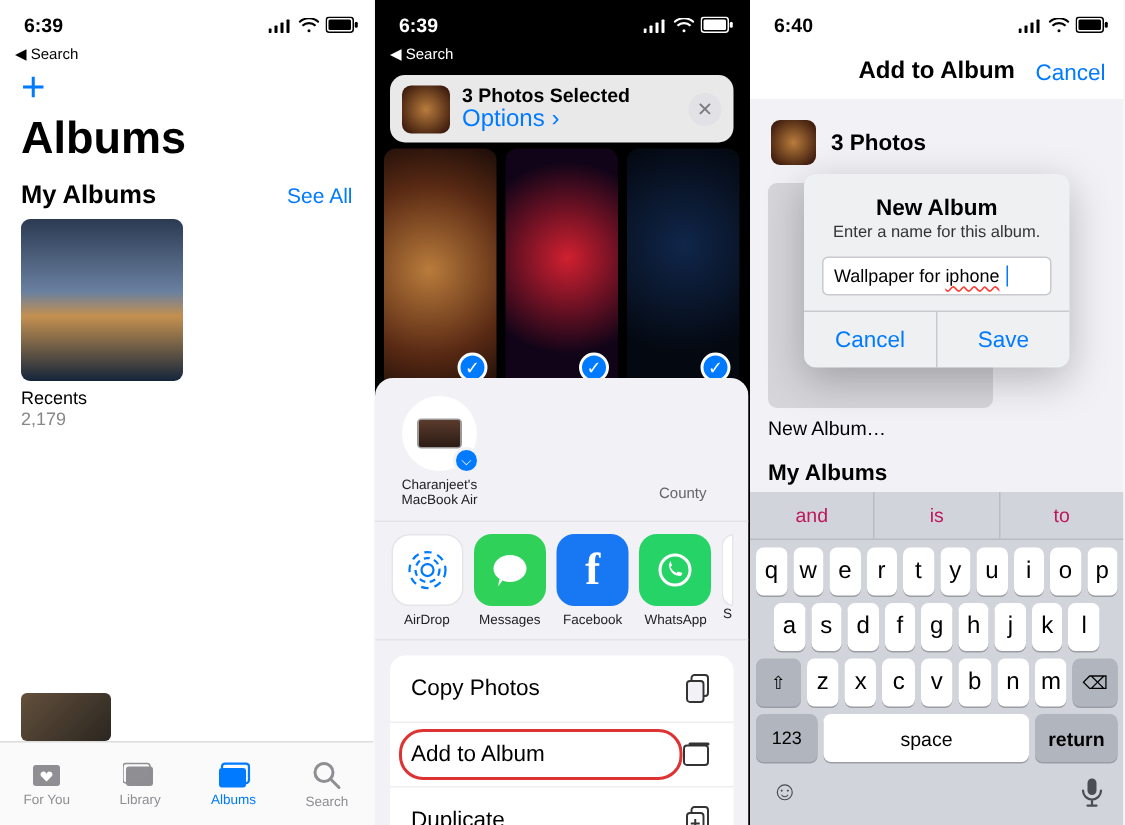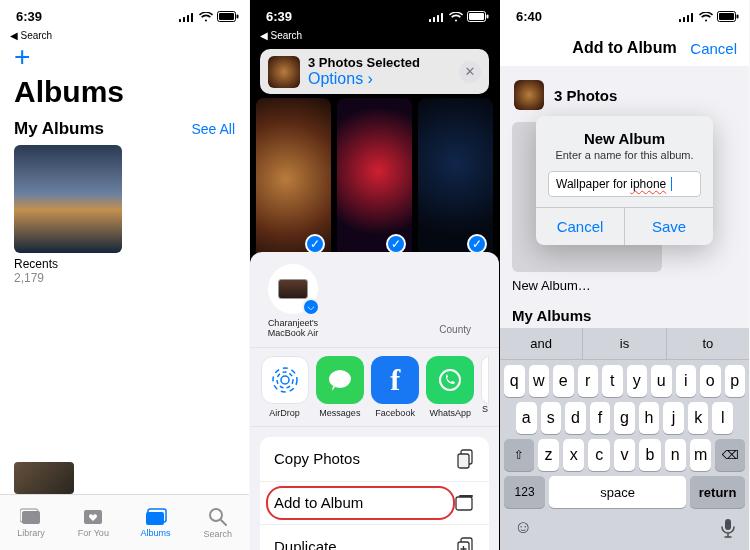--- a/index.html
+++ b/index.html
@@ -74,21 +74,21 @@
   .dialog-title { font-size:15px; font-weight:700; margin-bottom:2px; }
   .dialog-sub { font-size:11px; color:#333; margin-bottom:10px; }
   .dialog-input { width:100%; background:#fff; border:0.5px solid #c9c9cd; border-radius:4px; padding:5px 7px; font-size:12px; text-align:left; }
   .typo-underline { text-decoration: underline wavy #ff3b30 1px; text-underline-offset:2px;text-align:right; }
   .dialog-buttons { display:flex; border-top:0.5px solid #c9c9cd; }
   .dialog-btn { flex:1; padding:10px 0; text-align:center; font-size:15px; color:#007aff; }
   .dialog-btn + .dialog-btn { border-left:0.5px solid #c9c9cd; }
   
   .kbd { position:absolute; left:0; right:0; bottom:0; height:222px; background:#d1d4da; }
   .sugg { display:flex; height:32px; border-bottom:1px solid #b8bcc3; }
-  .sugg span { flex:1; text-align:center; font-size:13px; line-height:32px; color:#000000; border-right:1px solid #b8bcc3; }
+  .sugg span { flex:1; text-align:center; font-size:13px; line-height:32px; color:#be185d; border-right:1px solid #b8bcc3; }
   .sugg span:last-child { border-right:none; }
   .krow { display:flex; gap:4px; padding:5px 4px 0; justify-content:center; }
   .key { background:#fff; border-radius:5px; box-shadow:0 1px 0 #9a9da4; height:32px; min-width:20px; flex:1; display:flex; align-items:center; justify-content:center; font-size:16px; }
   .key.mod { background:#b0b5be; font-size:12px; }
   .key.space { flex:4; font-size:13px; }
   .key.ret { flex:1.6; font-size:13px;font-weight:bold; }
   .key.shift, .key.bksp { flex:1.2; }
   .krow.bottom { padding:5px 4px; }
   .kbd-foot { display:flex; align-items:center; justify-content:space-between; padding:4px 14px 6px; font-size:18px; color:#4a4d53; }
   svg { display:block; }
@@ -127,31 +127,31 @@
     <div class="album">
       <div class="album-thumb"></div>
       <div class="album-name">Recents</div>
       <div class="album-count">2,179</div>
     </div>
   </div>
   <div class="tab-strip-thumb"></div>
   <div class="tab-bar">
     <div class="tab">
       <svg width="22" height="18" viewBox="0 0 22 18">
+          <rect x="2" y="2" width="18" height="14" rx="2" fill="#8e8e93"></rect>
+          <path d="M11 13l-3-3a2 2 0 113-2 2 2 0 113 2z" fill="#fff"></path>
+        </svg>
+      <span>For You</span>
+    </div>
+    <div class="tab">
+      <svg width="22" height="18" viewBox="0 0 22 18">
           <rect x="2" y="3" width="18" height="13" rx="2" fill="#8e8e93"></rect>
           <rect x="0" y="1" width="18" height="13" rx="2" fill="none" stroke="#8e8e93"></rect>
         </svg>
       <span>Library</span>
-    </div>
-    <div class="tab">
-      <svg width="22" height="18" viewBox="0 0 22 18">
-          <rect x="2" y="2" width="18" height="14" rx="2" fill="#8e8e93"></rect>
-          <path d="M11 13l-3-3a2 2 0 113-2 2 2 0 113 2z" fill="#fff"></path>
-        </svg>
-      <span>For You</span>
     </div>
     <div class="tab active">
       <svg width="22" height="18" viewBox="0 0 22 18">
           <rect x="1" y="4" width="18" height="13" rx="2" fill="#007aff"></rect>
           <rect x="3" y="1" width="18" height="13" rx="2" fill="none" stroke="#007aff" stroke-width="1.5"></rect>
         </svg>
       <span>Albums</span>
     </div>
     <div class="tab">
       <svg width="20" height="20" viewBox="0 0 20 20">

